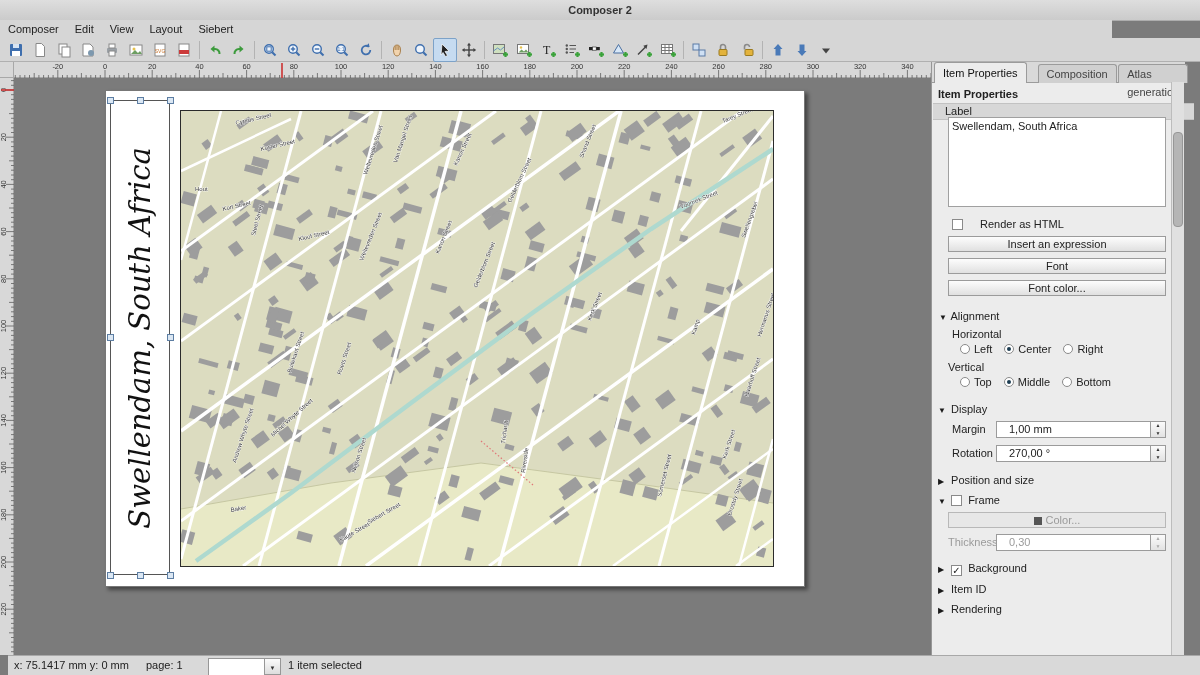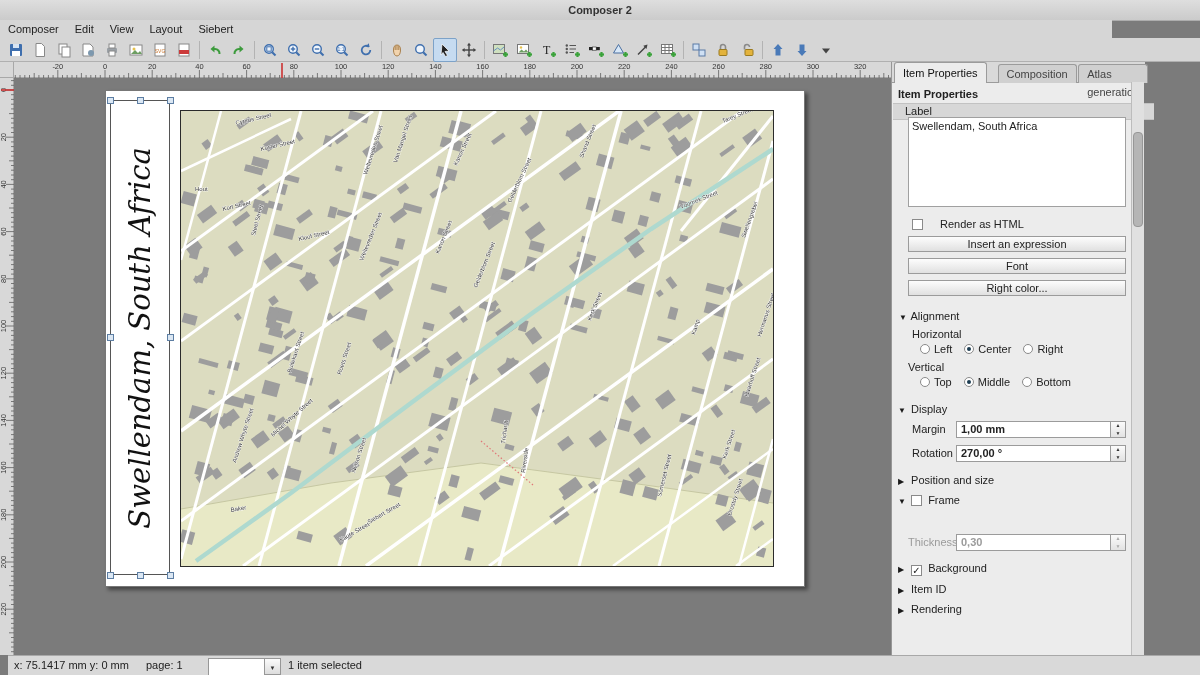--- a/index.html
+++ b/index.html
@@ -21,34 +21,34 @@
   #hruler{left:14px;top:62px;width:933px;height:16px;background:#d8d8d8;border-bottom:1px solid #a8a8a8;box-sizing:border-box;}
   #vruler{left:0;top:78px;width:14px;height:577px;background:#d8d8d8;border-right:1px solid #a8a8a8;box-sizing:border-box;}
   #canvas{left:14px;top:78px;width:933px;height:577px;background:#7b7b7b;overflow:hidden;}
   #page{left:91px;top:12px;width:700px;height:497px;background:#ffffff;border:1px solid #777;box-shadow:3px 3px 4px rgba(0,0,0,.45);box-sizing:border-box;}
   #map-item{left:166px;top:32px;width:592px;height:455px;border:1px solid #2b2b2b;box-sizing:content-box;background:#dcdcc0;}
   #label-item{left:96px;top:22px;width:60px;height:475px;background:#fff;border:1px solid #555;box-sizing:border-box;display:flex;align-items:center;justify-content:center;}
   #label-item span{transform:rotate(-90deg);white-space:nowrap;font-family:"DejaVu Serif",serif;font-style:italic;font-size:29px;color:#111;}
   .handle{width:7px;height:7px;background:#dbe7f3;border:1px solid #5d7ea3;box-sizing:border-box;}
 
   
-  #panel{left:891px;top:62px;width:253px;height:593px;background:#ececec;border-left:1px solid #979797;box-sizing:border-box;}
+  #panel{left:931px;top:62px;width:253px;height:593px;background:#ececec;border-left:1px solid #979797;box-sizing:border-box;}
   .tab{position:absolute;top:2px;height:18px;line-height:18px;padding:0 8px;background:#d0d0d0;border:1px solid #9b9b9b;border-bottom:none;border-radius:3px 3px 0 0;color:#444;}
   .tab.active{top:0;height:20px;line-height:20px;background:#ececec;color:#111;}
   #tabs-row{position:absolute;left:0;top:0;width:253px;height:20px;border-bottom:1px solid #9b9b9b;background:#d9d9d9;}
   .phead{font-weight:bold;}
   .gbar{position:absolute;left:1px;width:237px;height:13px;background:#d7d7d7;border-top:1px solid #c2c2c2;border-bottom:1px solid #c2c2c2;padding:1px 12px;box-sizing:content-box;}
   .btn{position:absolute;left:16px;width:218px;height:16px;background:linear-gradient(#fdfdfd,#e0e0e0);border:1px solid #9b9b9b;border-radius:0;text-align:center;line-height:15px;box-sizing:border-box;}
   .btn.disabled{background:#e7e7e7;color:#9b9b9b;border-color:#b8b8b8;}
   .check{display:inline-block;width:11px;height:11px;background:#fff;border:1px solid #8a8a8a;box-sizing:border-box;vertical-align:-2px;line-height:9px;font-size:10px;text-align:center;color:#1c1c1c;}
   .radio{display:inline-block;width:10px;height:10px;background:#fff;border:1px solid #8a8a8a;border-radius:50%;box-sizing:border-box;vertical-align:-1px;position:relative;}
   .radio.sel::after{content:"";position:absolute;left:2px;top:2px;width:4px;height:4px;border-radius:50%;background:#1d3d52;}
   .arrow{display:inline-block;width:10px;font-size:8px;color:#1a1a1a;}
   .spin{position:absolute;display:flex;height:17px;box-sizing:border-box;}
-  .spin .val{flex:1;background:#fff;border:1px solid #9b9b9b;border-right:none;line-height:15px;padding-left:4px;font-weight:bold;}
+  .spin .val{flex:1;background:#fff;border:1px solid #9b9b9b;border-right:none;line-height:15px;padding-left:12px;}
   .spin .arrows{width:14px;display:flex;flex-direction:column;border:1px solid #9b9b9b;background:linear-gradient(#fbfbfb,#e2e2e2);}
   .spin .arrows div{flex:1;font-size:5px;line-height:7px;text-align:center;color:#333;}
   .spin.disabled .val{color:#9b9b9b;}
   .spin.disabled .arrows div{color:#aaa;}
   .dim{color:#9b9b9b;}
   #panel-scroll{position:absolute;right:0;top:20px;width:13px;height:573px;background:#e0e0e0;border-left:1px solid #bcbcbc;box-sizing:border-box;}
   #panel-thumb{position:absolute;left:1px;top:50px;width:10px;height:95px;background:#b5b5b5;border:1px solid #979797;border-radius:4px;box-sizing:border-box;}
   .textarea{position:absolute;left:16px;top:55px;width:218px;height:90px;background:#fff;border:1px solid #a0a0a0;box-sizing:border-box;padding:2px 3px;overflow:hidden;}
 
   
@@ -999,21 +999,21 @@
       <span>Swellendam, South Africa</span>
     </div>
 
     <div class="abs" style="left:20px;top:156px;">
       <span class="check"></span>
       <span style="margin-left:4px;padding-left:10px;">Render as HTML</span>
     </div>
 
     <div class="btn" style="top:174px;">Insert an expression</div>
     <div class="btn" style="top:196px;">Font</div>
-    <div class="btn" style="top:218px;">Right color...</div>
+    <div class="btn" style="top:218px;">Font color...</div>
 
     <div class="abs" style="left:6px;top:248px;text-align:center;">
       <span class="arrow">▼</span>
       <span>Alignment</span>
     </div>
     <div class="abs" style="left:20px;top:266px;">Horizontal</div>
     <div class="abs" style="left:28px;top:281px;" id="h-radios"><span style="margin-right: 12px;"><span class="radio"></span><span style="margin-left: 4px;">Left</span></span><span style="margin-right: 12px;"><span class="radio sel"></span><span style="margin-left: 4px;">Center</span></span><span style="margin-right: 12px;"><span class="radio"></span><span style="margin-left: 4px;">Right</span></span></div>
     <div class="abs" style="left:16px;top:299px;">Vertical</div>
     <div class="abs" style="left:28px;top:314px;" id="v-radios"><span style="margin-right: 12px;"><span class="radio"></span><span style="margin-left: 4px;">Top</span></span><span style="margin-right: 12px;"><span class="radio sel"></span><span style="margin-left: 4px;">Middle</span></span><span style="margin-right: 12px;"><span class="radio"></span><span style="margin-left: 4px;">Bottom</span></span></div>
 
@@ -1041,20 +1041,23 @@
     <div class="abs" style="left:6px;top:412px;">
       <span class="arrow">▶</span>
       <span>Position and size</span>
     </div>
 
     <div class="abs" style="left:6px;top:432px;">
       <span class="arrow">▼</span>
       <span class="check"></span>
       <span style="margin-left:3px;">Frame</span>
     </div>
+    <div class="btn disabled" style="top:450px;">
+      <span style="display:inline-block;width:8px;height:8px;background:#555;vertical-align:-1px;margin-right:4px;"></span><span>Color...</span>
+    </div>
     <div class="abs dim" style="left:16px;top:474px;">Thickness</div>
     <div class="spin disabled" style="left:64px;top:472px;width:170px;">
       <div class="val">0,30</div>
       <div class="arrows">
           <div>▲</div>
           <div>▼</div>
         </div>
     </div>
 
     <div class="abs" style="left:6px;top:500px;">

